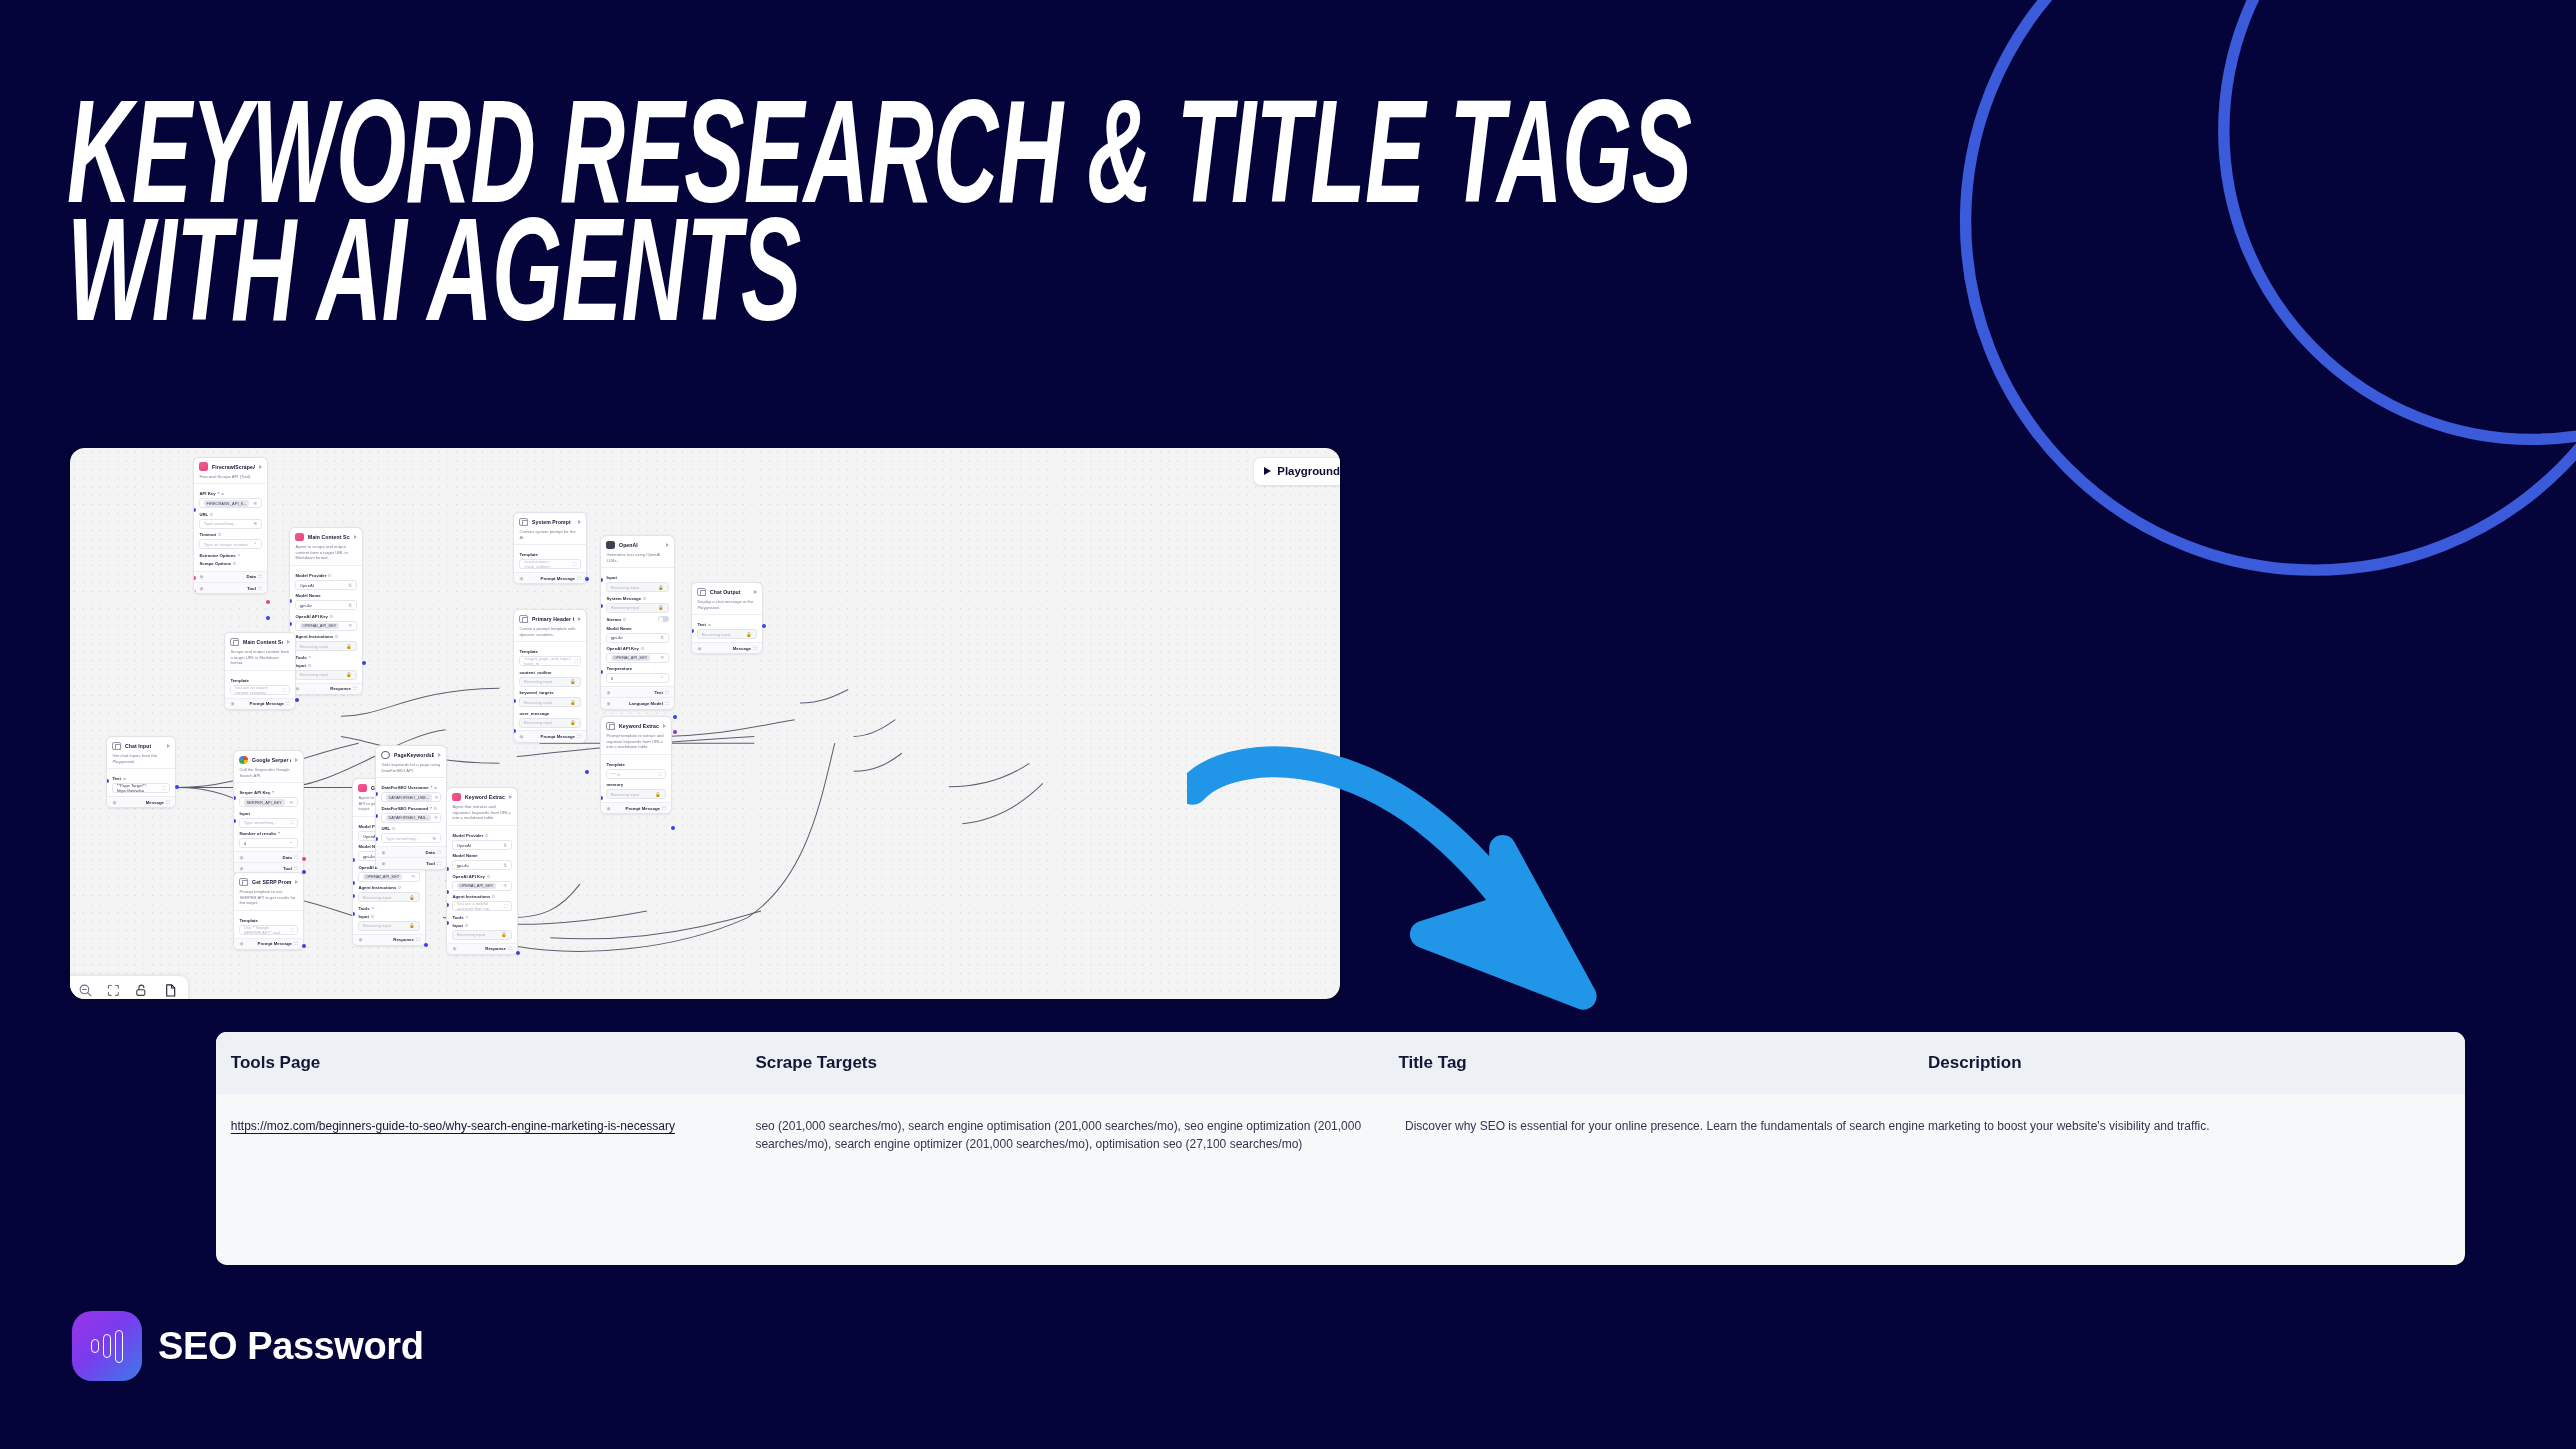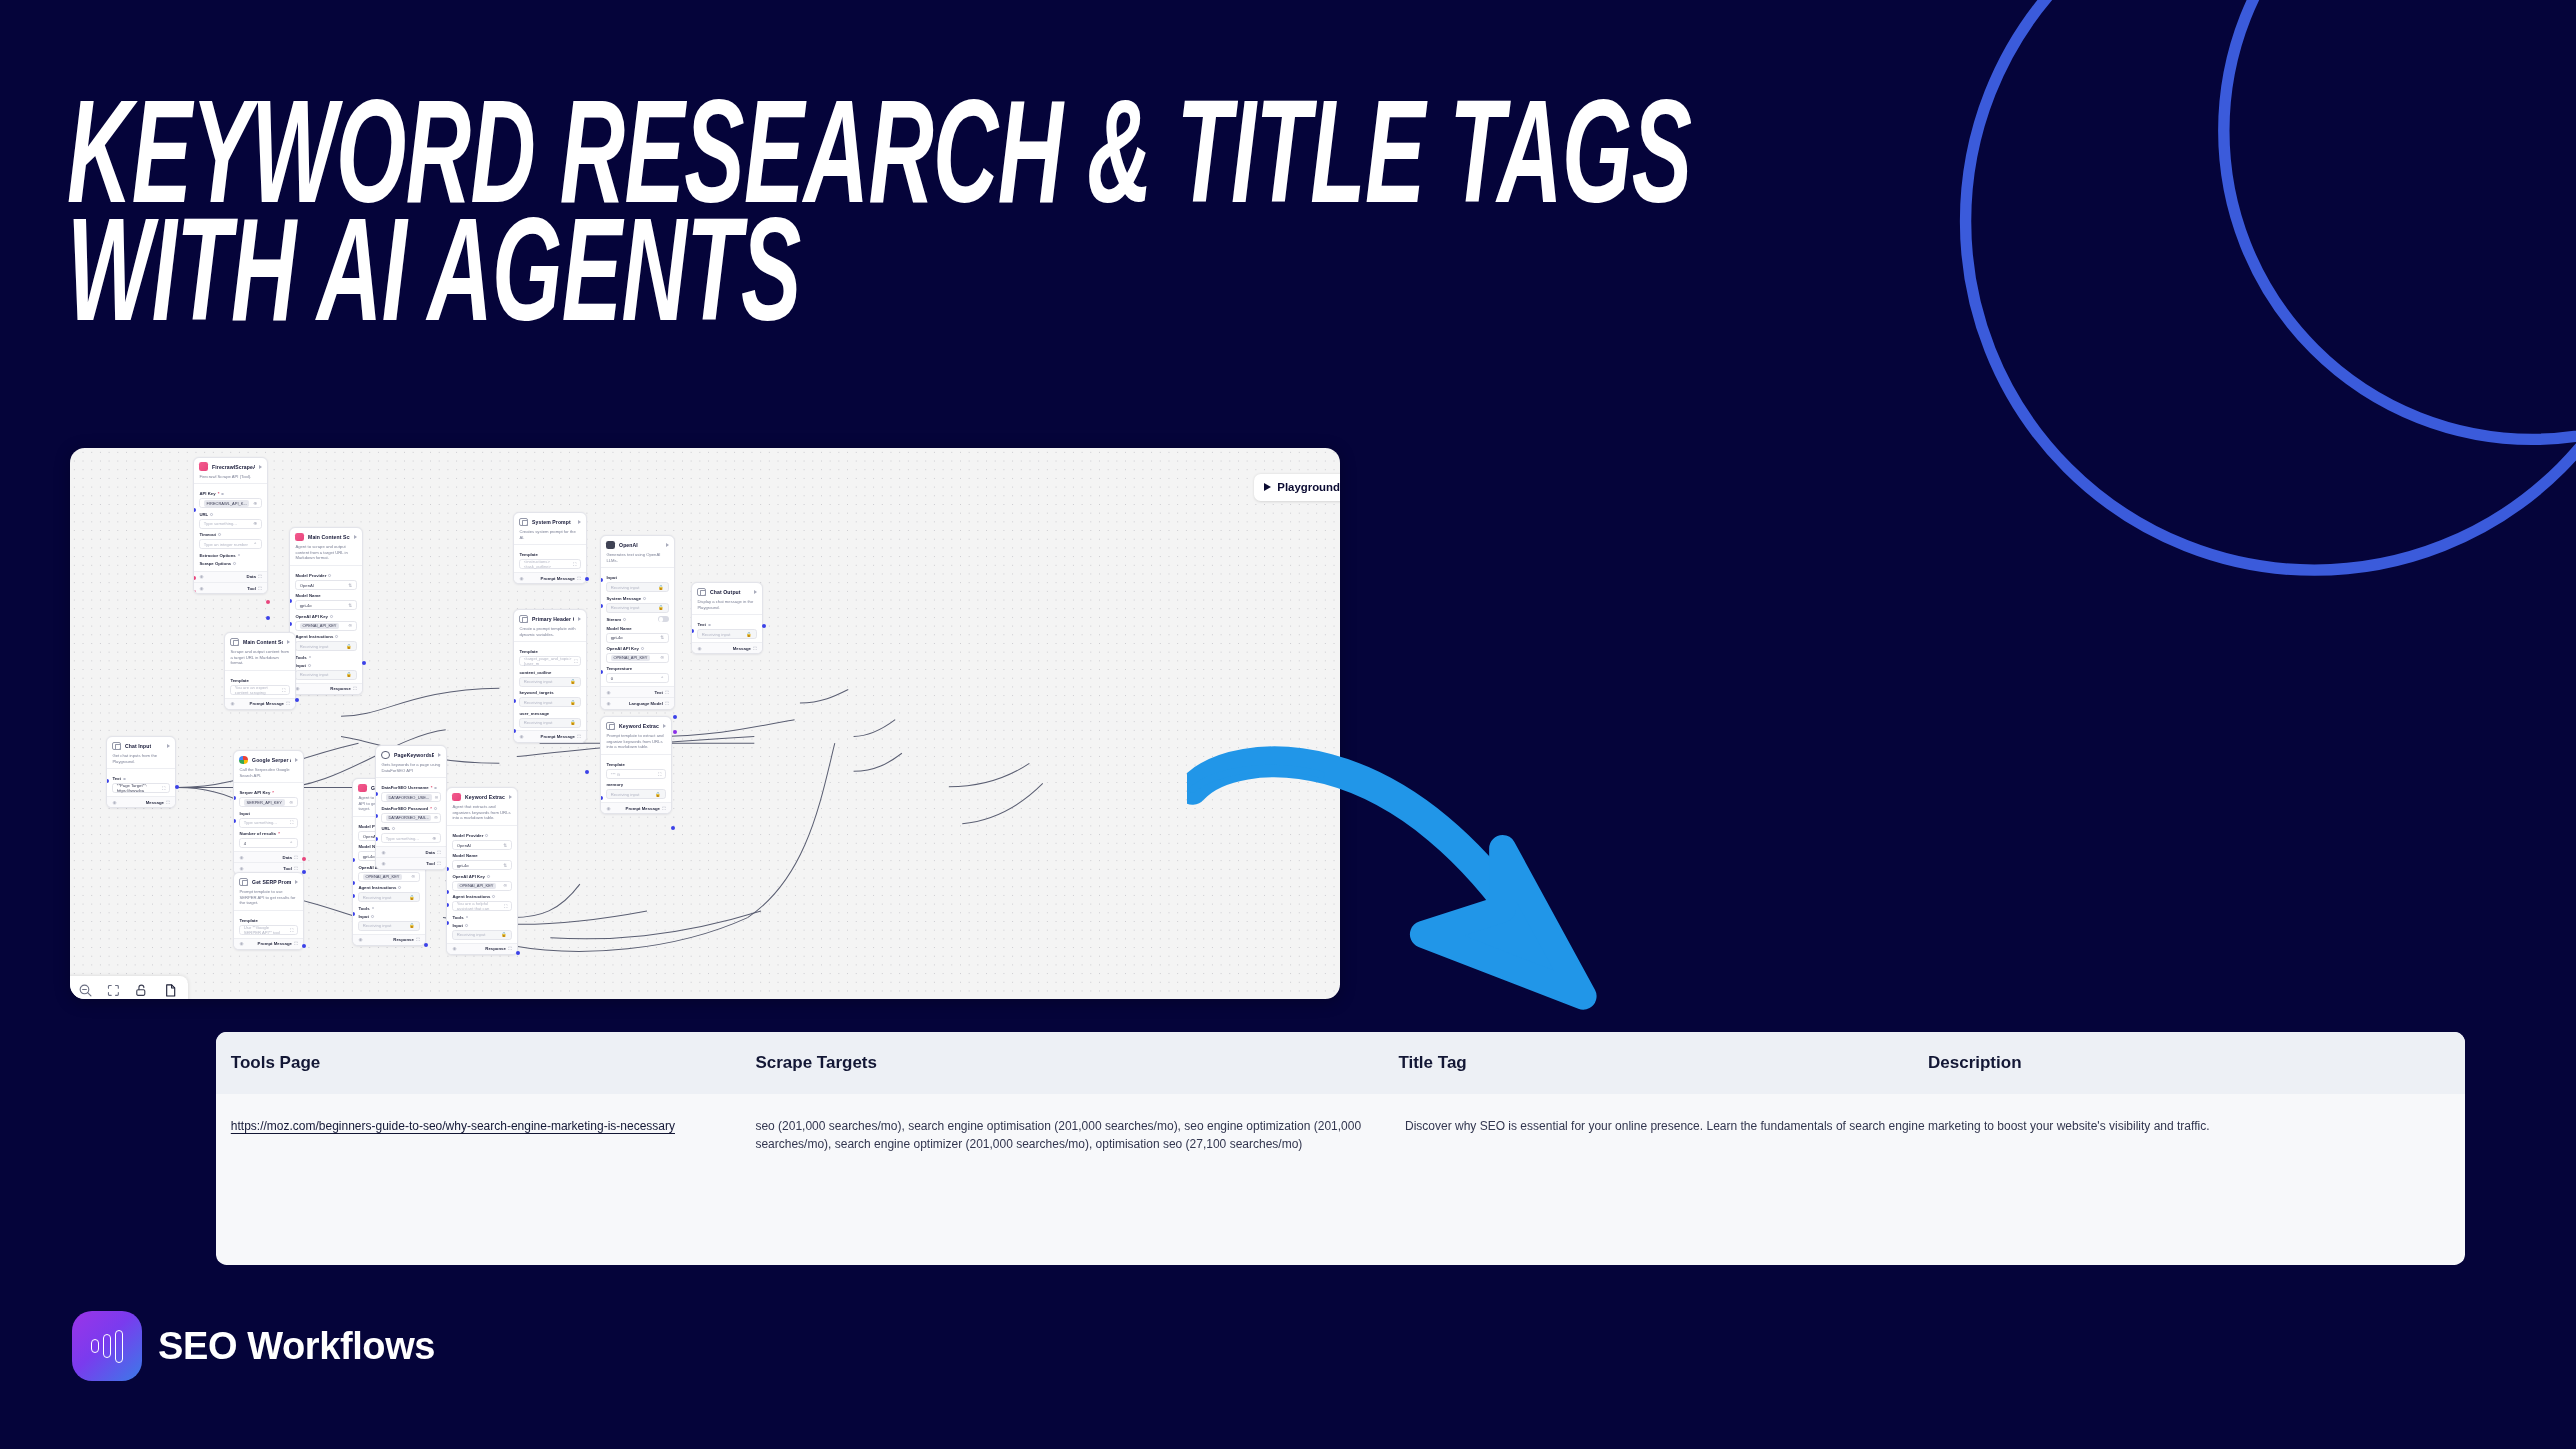--- a/index.html
+++ b/index.html
@@ -42,21 +42,21 @@
     overflow:hidden;
     box-shadow:0 2.7px 16px rgba(0,0,0,0.25);
   }
   .canvas-dots {
     position:absolute; inset:0;
     background-image:radial-gradient(circle, #C9C9CE 0.7px, transparent 0.8px);
     background-size:8.7px 8.7px;
   }
   
   .pg-btn {
-    position:absolute; top:26px; right:-14.8px;
+    position:absolute; top:10px; right:-14.8px;
     background:#FFFFFF;
     border-radius:6.7px;
     padding:7.4px 14.8px 7.4px 10.7px;
     display:flex; align-items:center; gap:6px;
     font-size:11.4px; font-weight:700; color:#0B0B32;
     box-shadow:0 0.7px 2.7px rgba(0,0,0,0.12);
     white-space:nowrap;
   }
   .pg-btn .tri { width:0;height:0;border-left:7.4px solid #0B0B32;border-top:4.7px solid transparent;border-bottom:4.7px solid transparent; }
   
@@ -926,15 +926,15 @@
     <div class="c4">Discover why SEO is essential for your online presence. Learn the fundamentals of search engine marketing to boost your website's visibility and traffic.</div>
   </div>
 </div>
 
 <div class="brand">
   <div class="brand-mark">
     <span class="bar b1"></span>
       <span class="bar b2"></span>
       <span class="bar b3"></span>
   </div>
-  <div class="brand-name">SEO Workflows</div>
+  <div class="brand-name">SEO Password</div>
 </div>
 
 
 </body></html>

